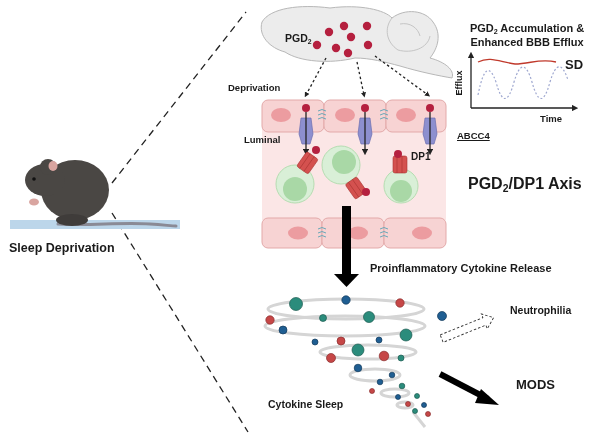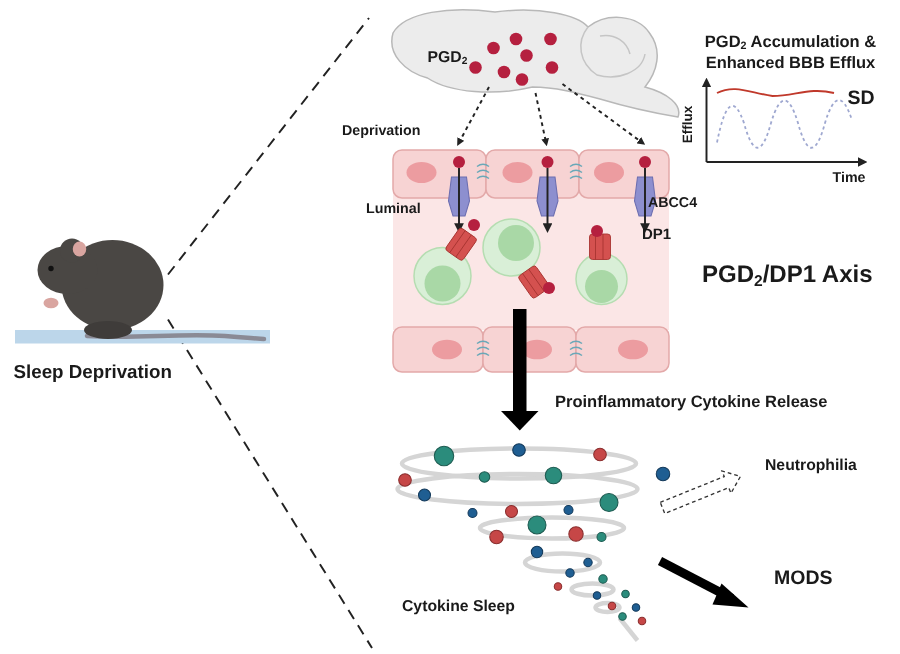--- a/index.html
+++ b/index.html
@@ -195,27 +195,27 @@
 </svg>
 
 <div class="lbl" style="left:285px; top:32px; font-size:10.5px;"><span>PGD</span><sub>2</sub></div>
 
 <div class="lbl" style="left:455px; top:8px; font-size:11px; text-align:center; line-height:14px; width:144px;margin-top:13px;">
   <div><span>PGD</span><sub>2</sub><span> Accumulation &amp;</span></div>
   <div>Enhanced BBB Efflux</div>
 </div>
 
 <div class="lbl" style="left:446px; top:78px; font-size:9px; transform:rotate(-90deg); transform-origin:center;">Efflux</div>
-<div class="lbl" style="left:540px; top:113px; font-size:9.5px;margin-left:15px;">Time</div>
+<div class="lbl" style="left:540px; top:113px; font-size:9.5px;">Time</div>
 <div class="lbl" style="left:565px; top:57px; font-size:13px;">SD</div>
 
 <div class="lbl" style="left:228px; top:82px; font-size:9.5px;">Deprivation</div>
 <div class="lbl" style="left:244px; top:134px; font-size:9.5px;text-align:right;">Luminal</div>
-<div class="lbl" style="left:432px; top:130px; font-size:9.5px;">ABCC4</div>
-<div class="lbl" style="left:428px; top:151px; font-size:10px;">DP1</div>
+<div class="lbl" style="left:457px; top:130px; font-size:9.5px;text-decoration:underline;">ABCC4</div>
+<div class="lbl" style="left:411px; top:151px; font-size:10px;">DP1</div>
 
 <div class="lbl" style="left:468px; top:175px; font-size:16px;"><span>PGD</span><sub>2</sub><span>/DP1 Axis</span></div>
 
 <div class="lbl" style="left:9px; top:241px; font-size:12.5px;">Sleep Deprivation</div>
 
 <div class="lbl" style="left:370px; top:262px; font-size:11px;">Proinflammatory Cytokine Release</div>
 
 <div class="lbl" style="left:510px; top:304px; font-size:10.5px;">Neutrophilia</div>
 <div class="lbl" style="left:268px; top:398px; font-size:10.5px;">Cytokine Sleep</div>
 <div class="lbl" style="left:516px; top:377px; font-size:13px;">MODS</div>

